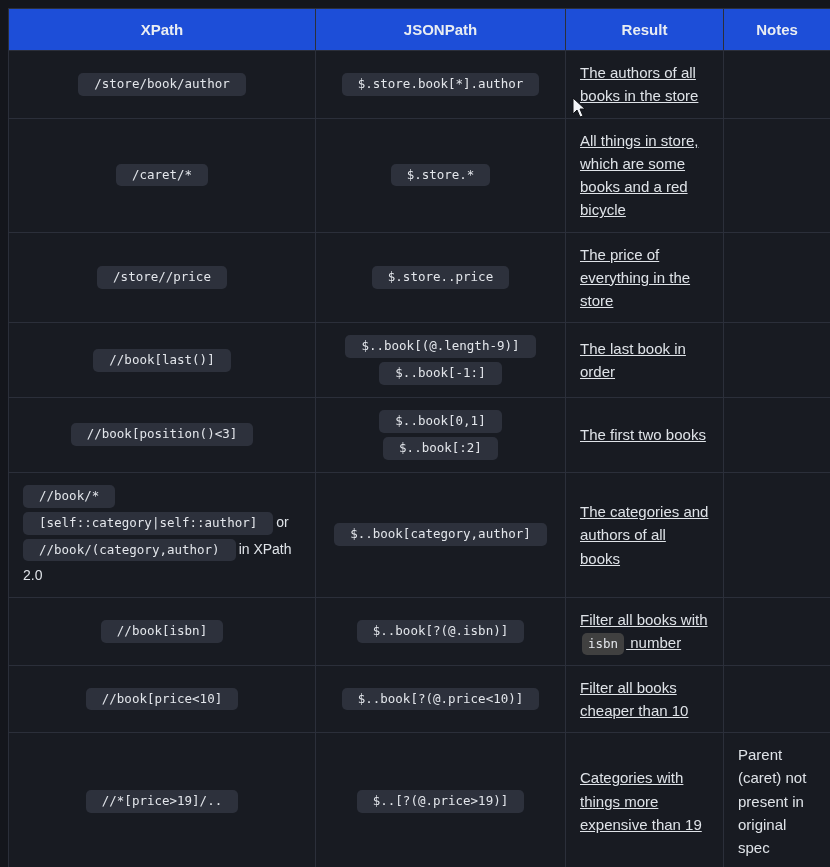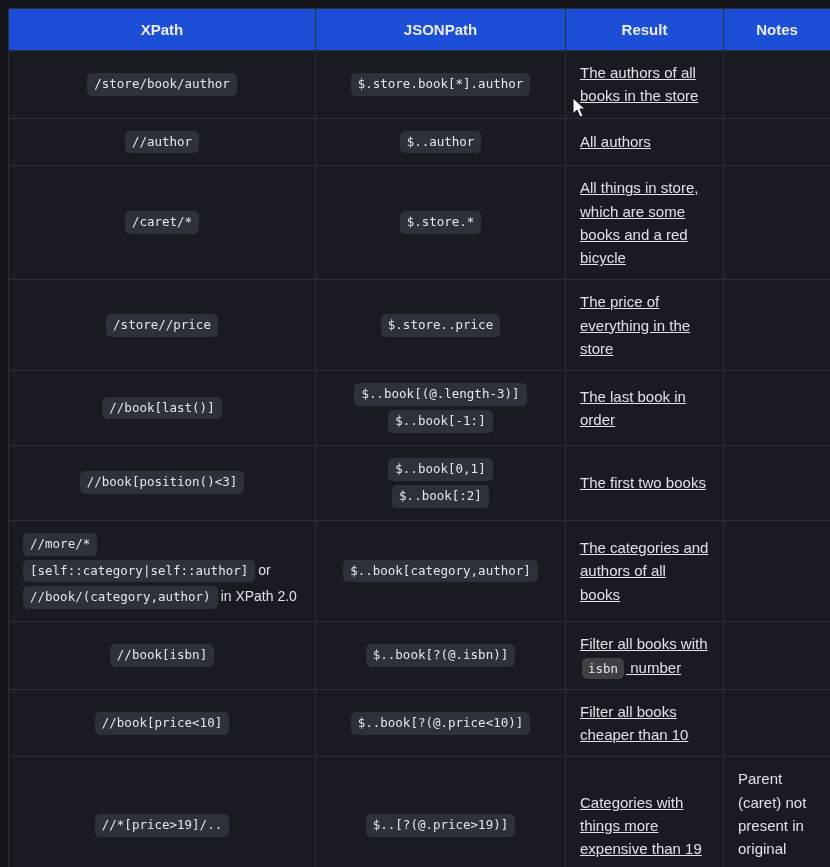--- a/index.html
+++ b/index.html
@@ -52,21 +52,21 @@
   td.result-cell { text-align: left; text-decoration: underline; }
   td.notes-cell { text-align: left; }
 
   code, .code {
     display: inline-block;
     font-family: "DejaVu Sans Mono", "Liberation Mono", monospace;
     font-size: 12.5px;
     background: #2d313c;
     color: #e3e6eb;
     border-radius: 5px;
-    padding: 3px 7px;
+    padding: 3px 16px;
     margin: 2px 0;
     line-height: 1.35;
     white-space: nowrap;
   }
   .inline-code {
     display: inline-block;
     font-family: "DejaVu Sans Mono", "Liberation Mono", monospace;
     font-size: 12.5px;
     background: #404040;
     color: #e3e6eb;
@@ -110,51 +110,45 @@
       </tr>
     </thead>
     <tbody id="table-body">
         <tr>
           <td class="xpath-cell"><code class="code">/store/book/author</code></td>
           <td class="jsonpath-cell"><code class="code">$.store.book[*].author</code></td>
           <td class="result-cell"><span>The authors of all books in the store</span></td>
           <td class="notes-cell"><span></span></td>
         </tr>
         <tr>
-          <td class="xpath-cell"><code class="code">//author</code></td>
-          <td class="jsonpath-cell"><code class="code">$..author</code></td>
-          <td class="result-cell"><span>All authors</span></td>
-          <td class="notes-cell"><span></span></td>
-        </tr>
-        <tr>
           <td class="xpath-cell"><code class="code">/caret/*</code></td>
           <td class="jsonpath-cell"><code class="code">$.store.*</code></td>
           <td class="result-cell"><span>All things in store, which are some books and a red bicycle</span></td>
           <td class="notes-cell"><span></span></td>
         </tr>
         <tr>
           <td class="xpath-cell"><code class="code">/store//price</code></td>
           <td class="jsonpath-cell"><code class="code">$.store..price</code></td>
           <td class="result-cell"><span>The price of everything in the store</span></td>
           <td class="notes-cell"><span></span></td>
         </tr>
         <tr>
           <td class="xpath-cell"><code class="code">//book[last()]</code></td>
-          <td class="jsonpath-cell"><code class="code">$..book[(@.length-3)]</code><br><code class="code">$..book[-1:]</code></td>
+          <td class="jsonpath-cell"><code class="code">$..book[(@.length-9)]</code><br><code class="code">$..book[-1:]</code></td>
           <td class="result-cell"><span>The last book in order</span></td>
           <td class="notes-cell"><span></span></td>
         </tr>
         <tr>
           <td class="xpath-cell"><code class="code">//book[position()&lt;3]</code></td>
           <td class="jsonpath-cell"><code class="code">$..book[0,1]</code><br><code class="code">$..book[:2]</code></td>
           <td class="result-cell"><span>The first two books</span></td>
           <td class="notes-cell"><span></span></td>
         </tr>
         <tr>
-          <td class="left-align"><code class="code">//more/*</code><br><code class="code">[self::category|self::author]</code><span class="plain-word">or</span><br><code class="code">//book/(category,author)</code><span class="plain-word">in XPath 2.0</span></td>
+          <td class="left-align"><code class="code">//book/*</code><br><code class="code">[self::category|self::author]</code><span class="plain-word">or</span><br><code class="code">//book/(category,author)</code><span class="plain-word">in XPath 2.0</span></td>
           <td class="jsonpath-cell"><code class="code">$..book[category,author]</code></td>
           <td class="result-cell"><span>The categories and authors of all books</span></td>
           <td class="notes-cell"><span></span></td>
         </tr>
         <tr>
           <td class="xpath-cell"><code class="code">//book[isbn]</code></td>
           <td class="jsonpath-cell"><code class="code">$..book[?(@.isbn)]</code></td>
           <td class="result-cell"><span>Filter all books with </span><span class="inline-code">isbn</span><span> number</span></td>
           <td class="notes-cell"><span></span></td>
         </tr>

